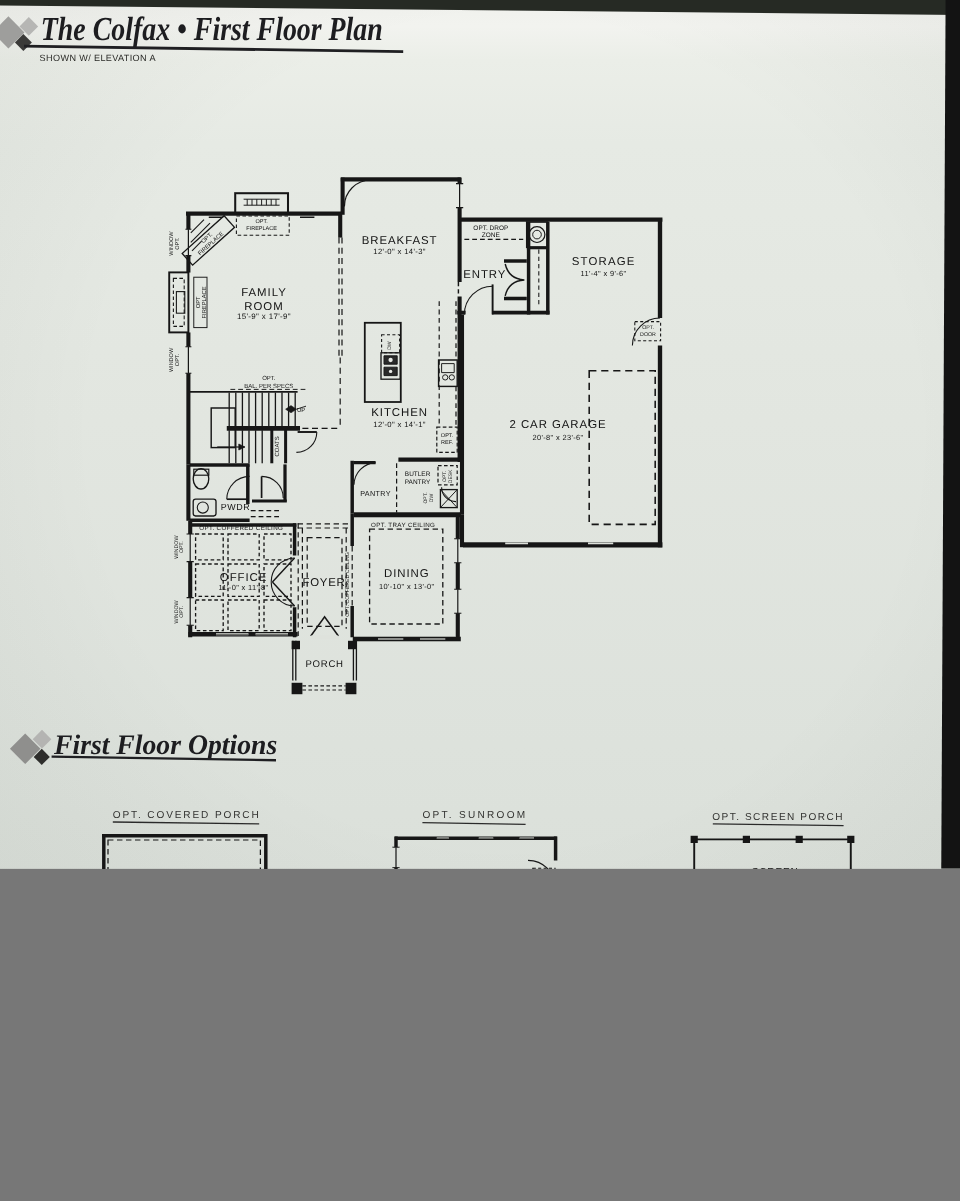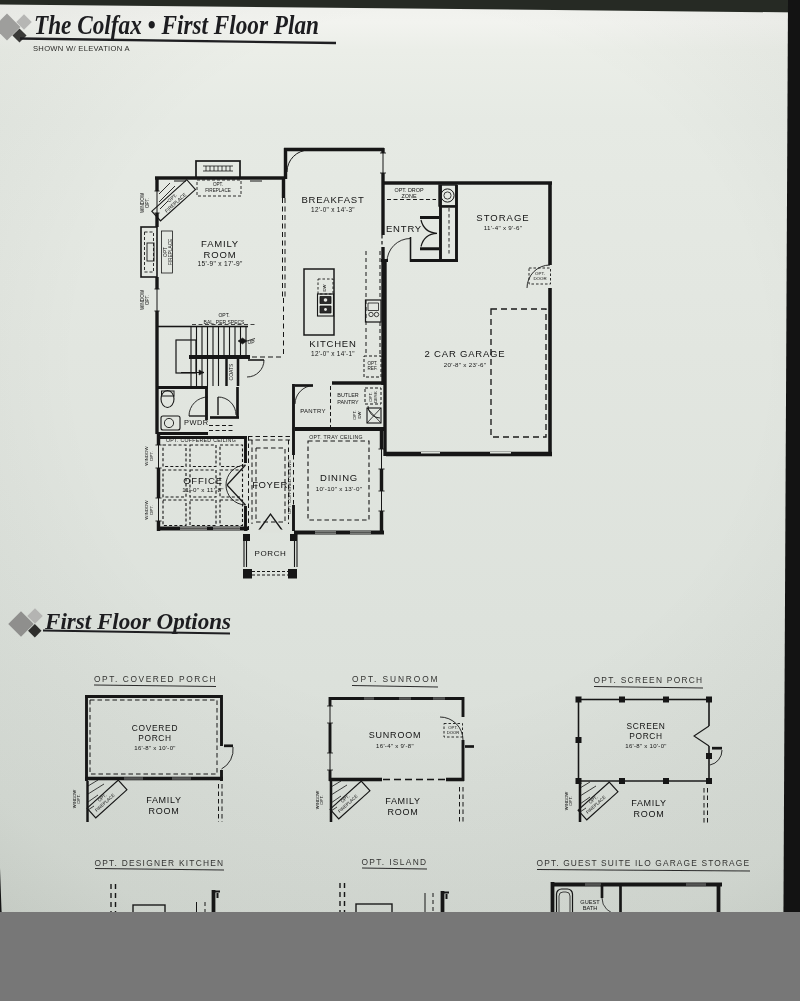--- a/index.html
+++ b/index.html
@@ -1,16 +1,16 @@
 <!DOCTYPE html>
 <html><head>
 <meta charset="utf-8">
 <style>
 html,body{margin:0;padding:0;background:#777;}
-#page{position:relative;width:800px;height:912px;overflow:hidden;background:#e2e6e0;font-family:"Liberation Sans",sans-serif;}
+#page{position:relative;width:800px;height:724px;overflow:hidden;background:#e2e6e0;font-family:"Liberation Sans",sans-serif;}
 svg{position:absolute;left:0;top:0;}
 </style>
 </head>
 <body>
 <div id="page">
 <svg width="800" height="1001" viewBox="0 0 800 1001">
 <defs>
 <linearGradient id="bg" x1="0" y1="0" x2="0" y2="1001" gradientUnits="userSpaceOnUse">
 <stop offset="0" stop-color="#f0f1ed"></stop>
 <stop offset="0.022" stop-color="#f2f3ef"></stop>

